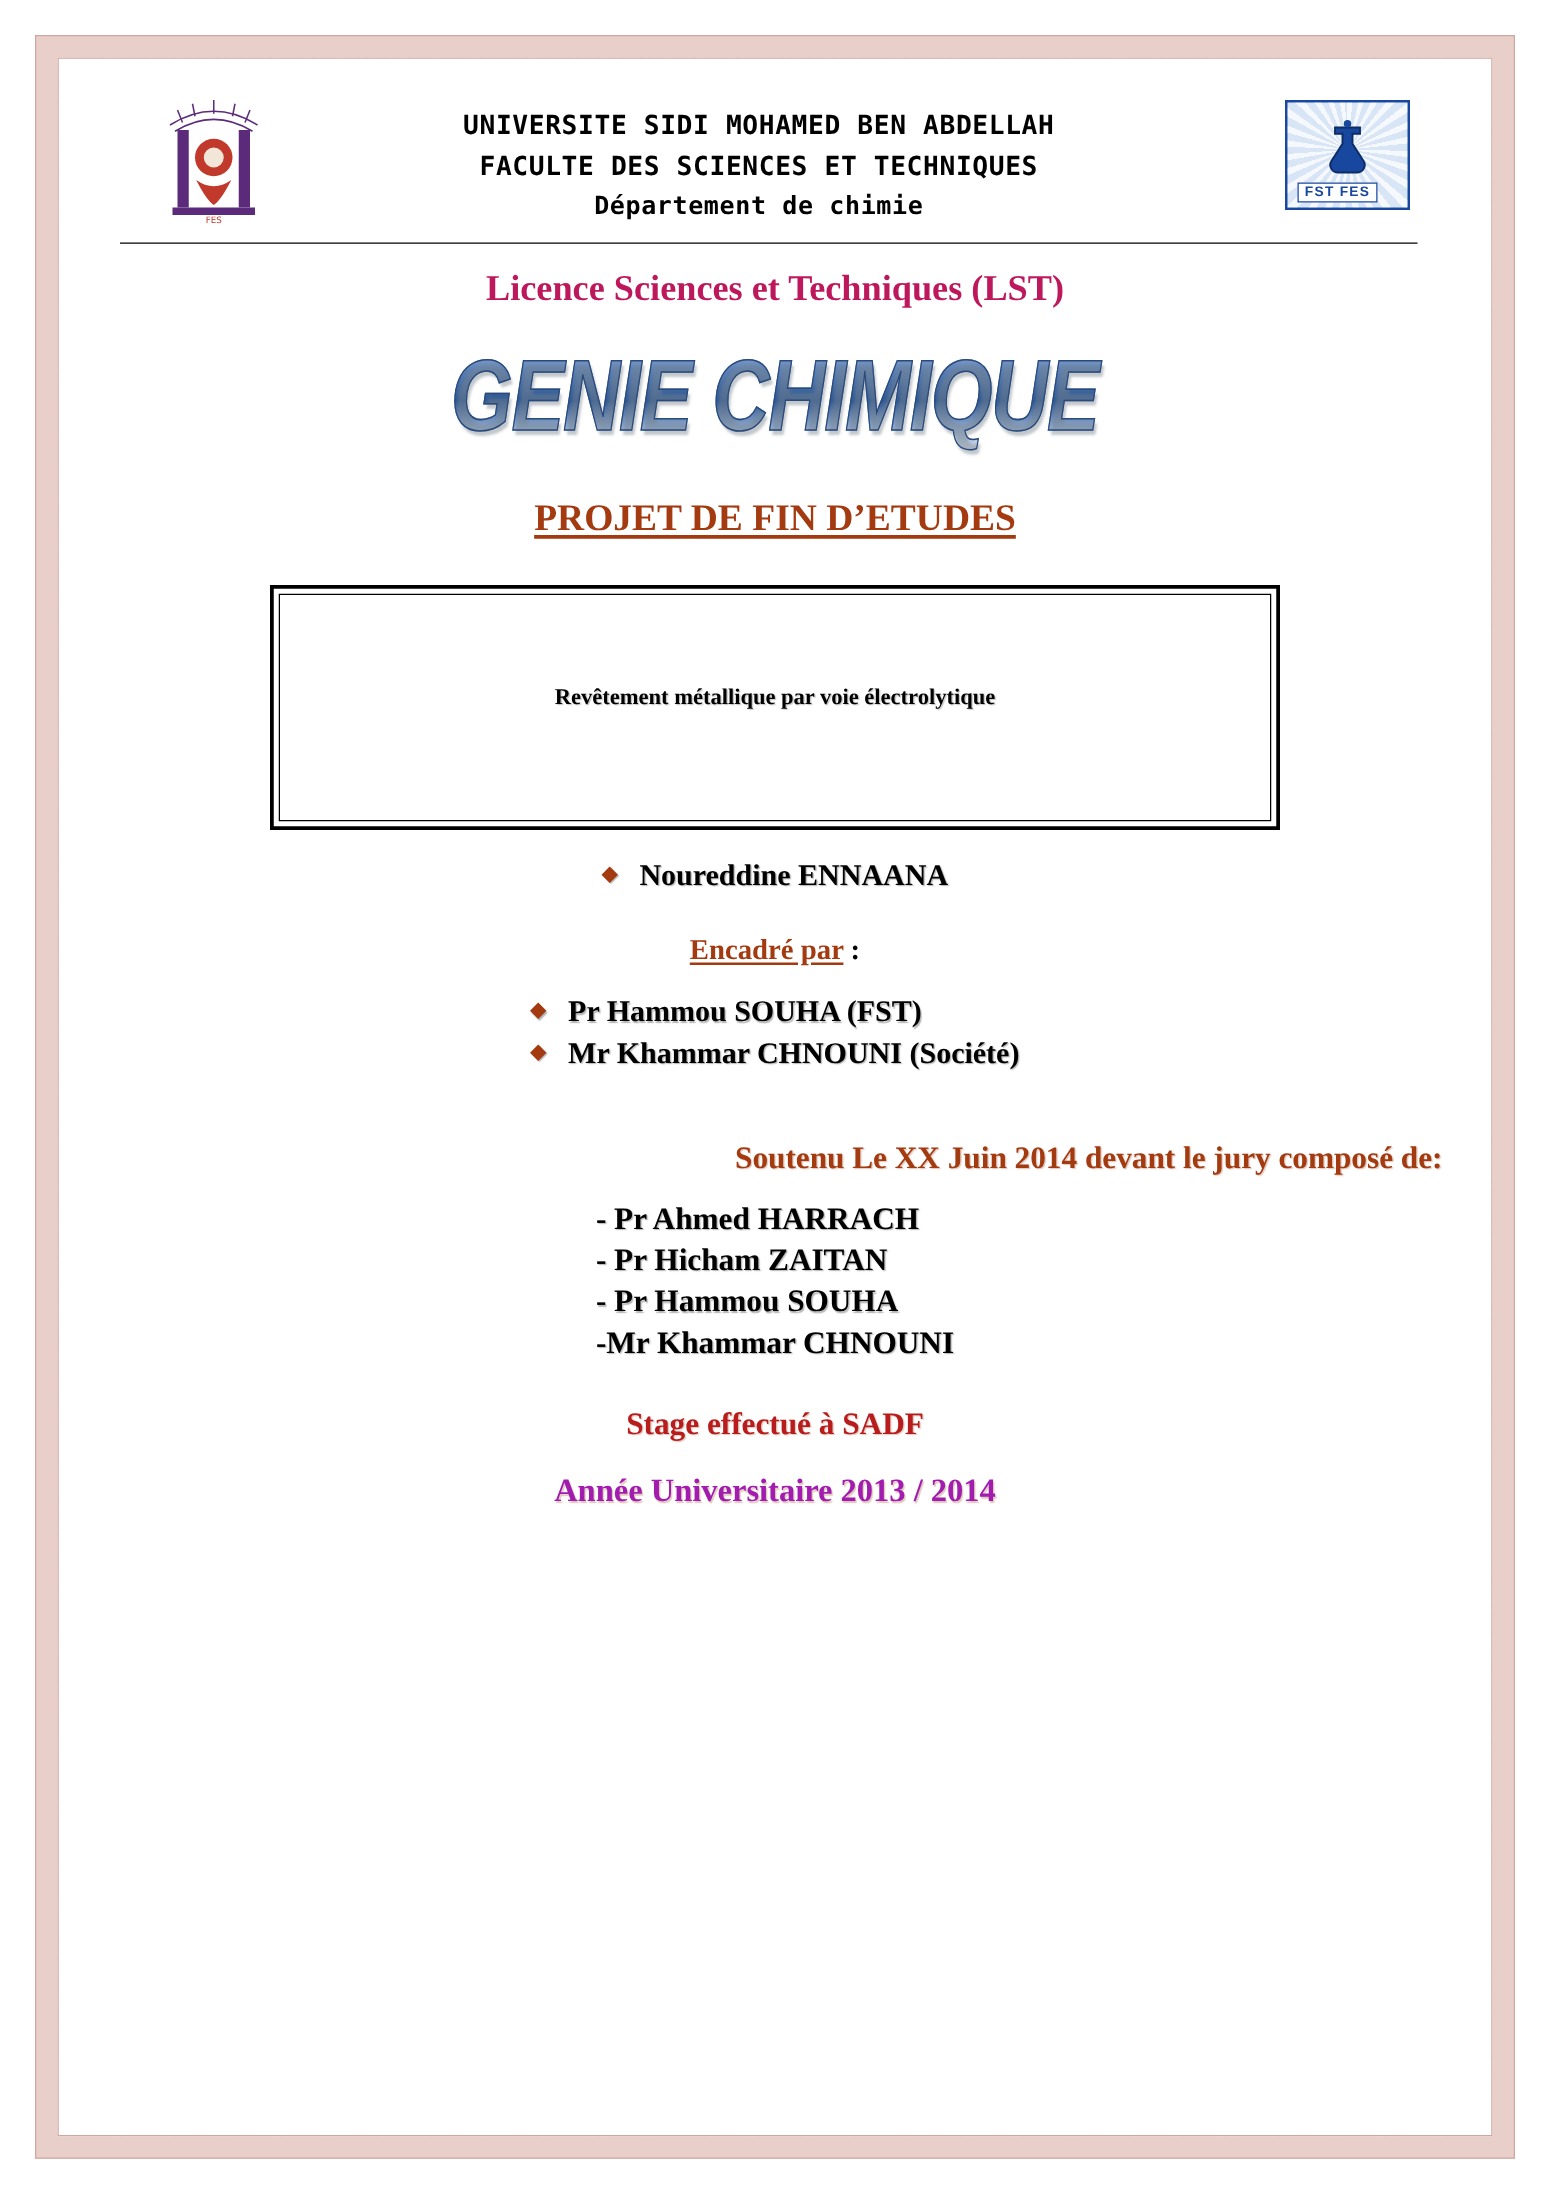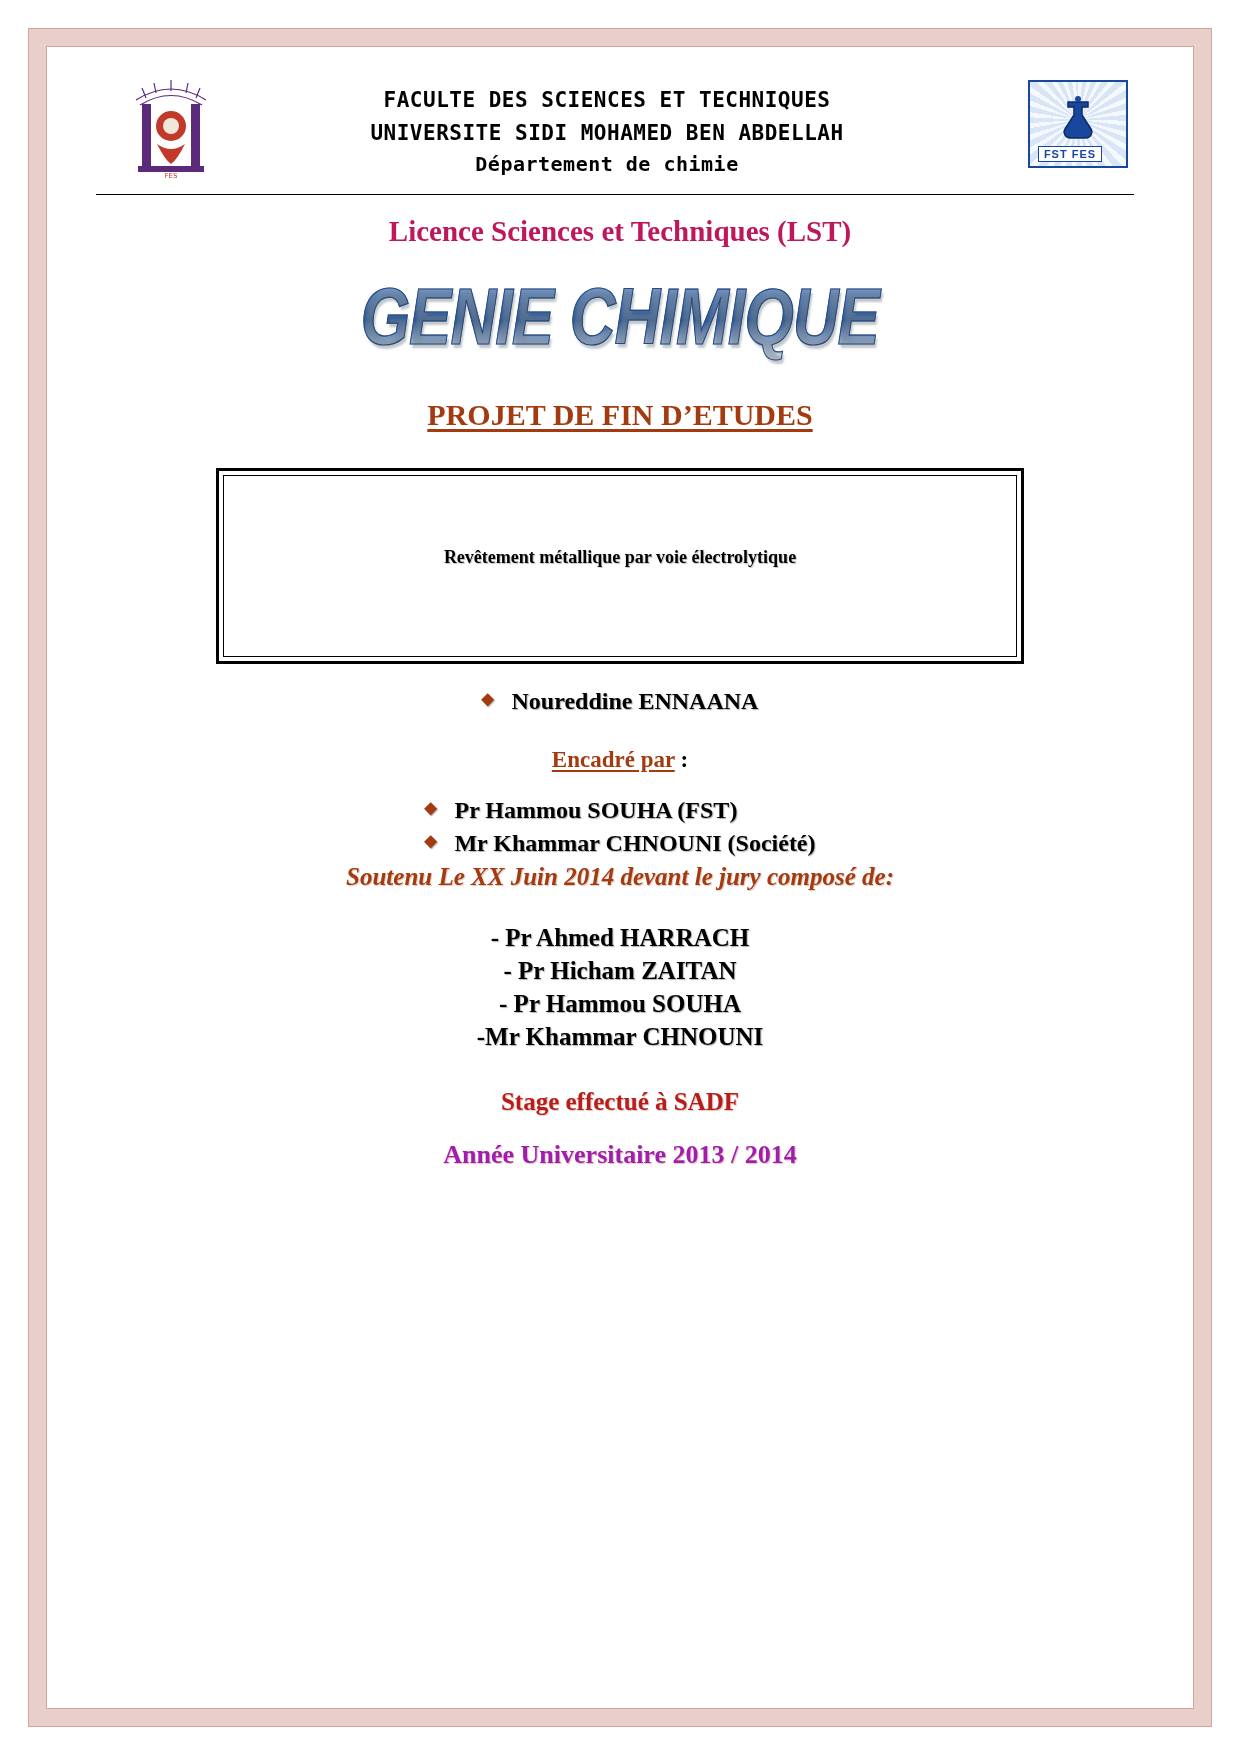--- a/index.html
+++ b/index.html
@@ -230,34 +230,34 @@
   .bullet-list li::before {
     content: "\25C6";
     position: absolute;
     left: 0;
     top: 1px;
     color: #a33a10;
     font-size: 16px;
   }
 
   .jury-line {
-    text-align: center;
+    margin-top: 50px;
+    text-align: right;
     font-weight: bold;
     font-size: 25px;
     color: #a33a10;
     text-shadow: 1px 1px 1px rgba(140,60,20,0.3);
-    font-style: italic;
   }
 
   .jury-list {
     list-style: none;
-    margin: 28px 0 0 0;
+    margin: 16px 0 0 0;
     padding: 0;
     display: inline-block;
-    text-align: center;
+    text-align: left;
   }
   .jury-list li {
     font-weight: bold;
     font-size: 25px;
     color: #000;
     margin: 5px 0;
     text-shadow: 1px 1px 1px rgba(0,0,0,0.3);
   }
 
   .stage-line {
@@ -305,22 +305,22 @@
         <g fill="#c0392b">
           <circle cx="55" cy="52" r="15"></circle>
           <path d="M41 70 q14 10 28 0 q-8 16 -14 20 q-6 -4 -14 -20z"></path>
         </g>
         <circle cx="55" cy="52" r="8" fill="#f2e6d8"></circle>
         <text x="55" y="104" font-size="7" fill="#c0392b" text-anchor="middle" font-family="DejaVu Sans, sans-serif">FES</text>
       </svg>
     </div>
 
     <div class="header-text">
+      <div>UNIVERSITE SIDI MOHAMED BEN ABDELLAH</div>
       <div>FACULTE DES SCIENCES ET TECHNIQUES</div>
-      <div>UNIVERSITE SIDI MOHAMED BEN ABDELLAH</div>
       <div class="l3">Département de chimie</div>
     </div>
 
     <div class="fst-logo">
       <div class="rays"></div>
       <div class="flask">
         <svg width="46" height="44" viewBox="0 0 46 44" aria-hidden="true">
           <path d="M13 6 h20 v5 h-6 v8 l9 14 a6 6 0 0 1 -5 9 h-16 a6 6 0 0 1 -5 -9 l9 -14 v-8 h-6z" fill="#17479e" stroke="#0d2c63" stroke-width="1.5"></path>
           <circle cx="23" cy="3" r="3" fill="#17479e"></circle>
         </svg>

